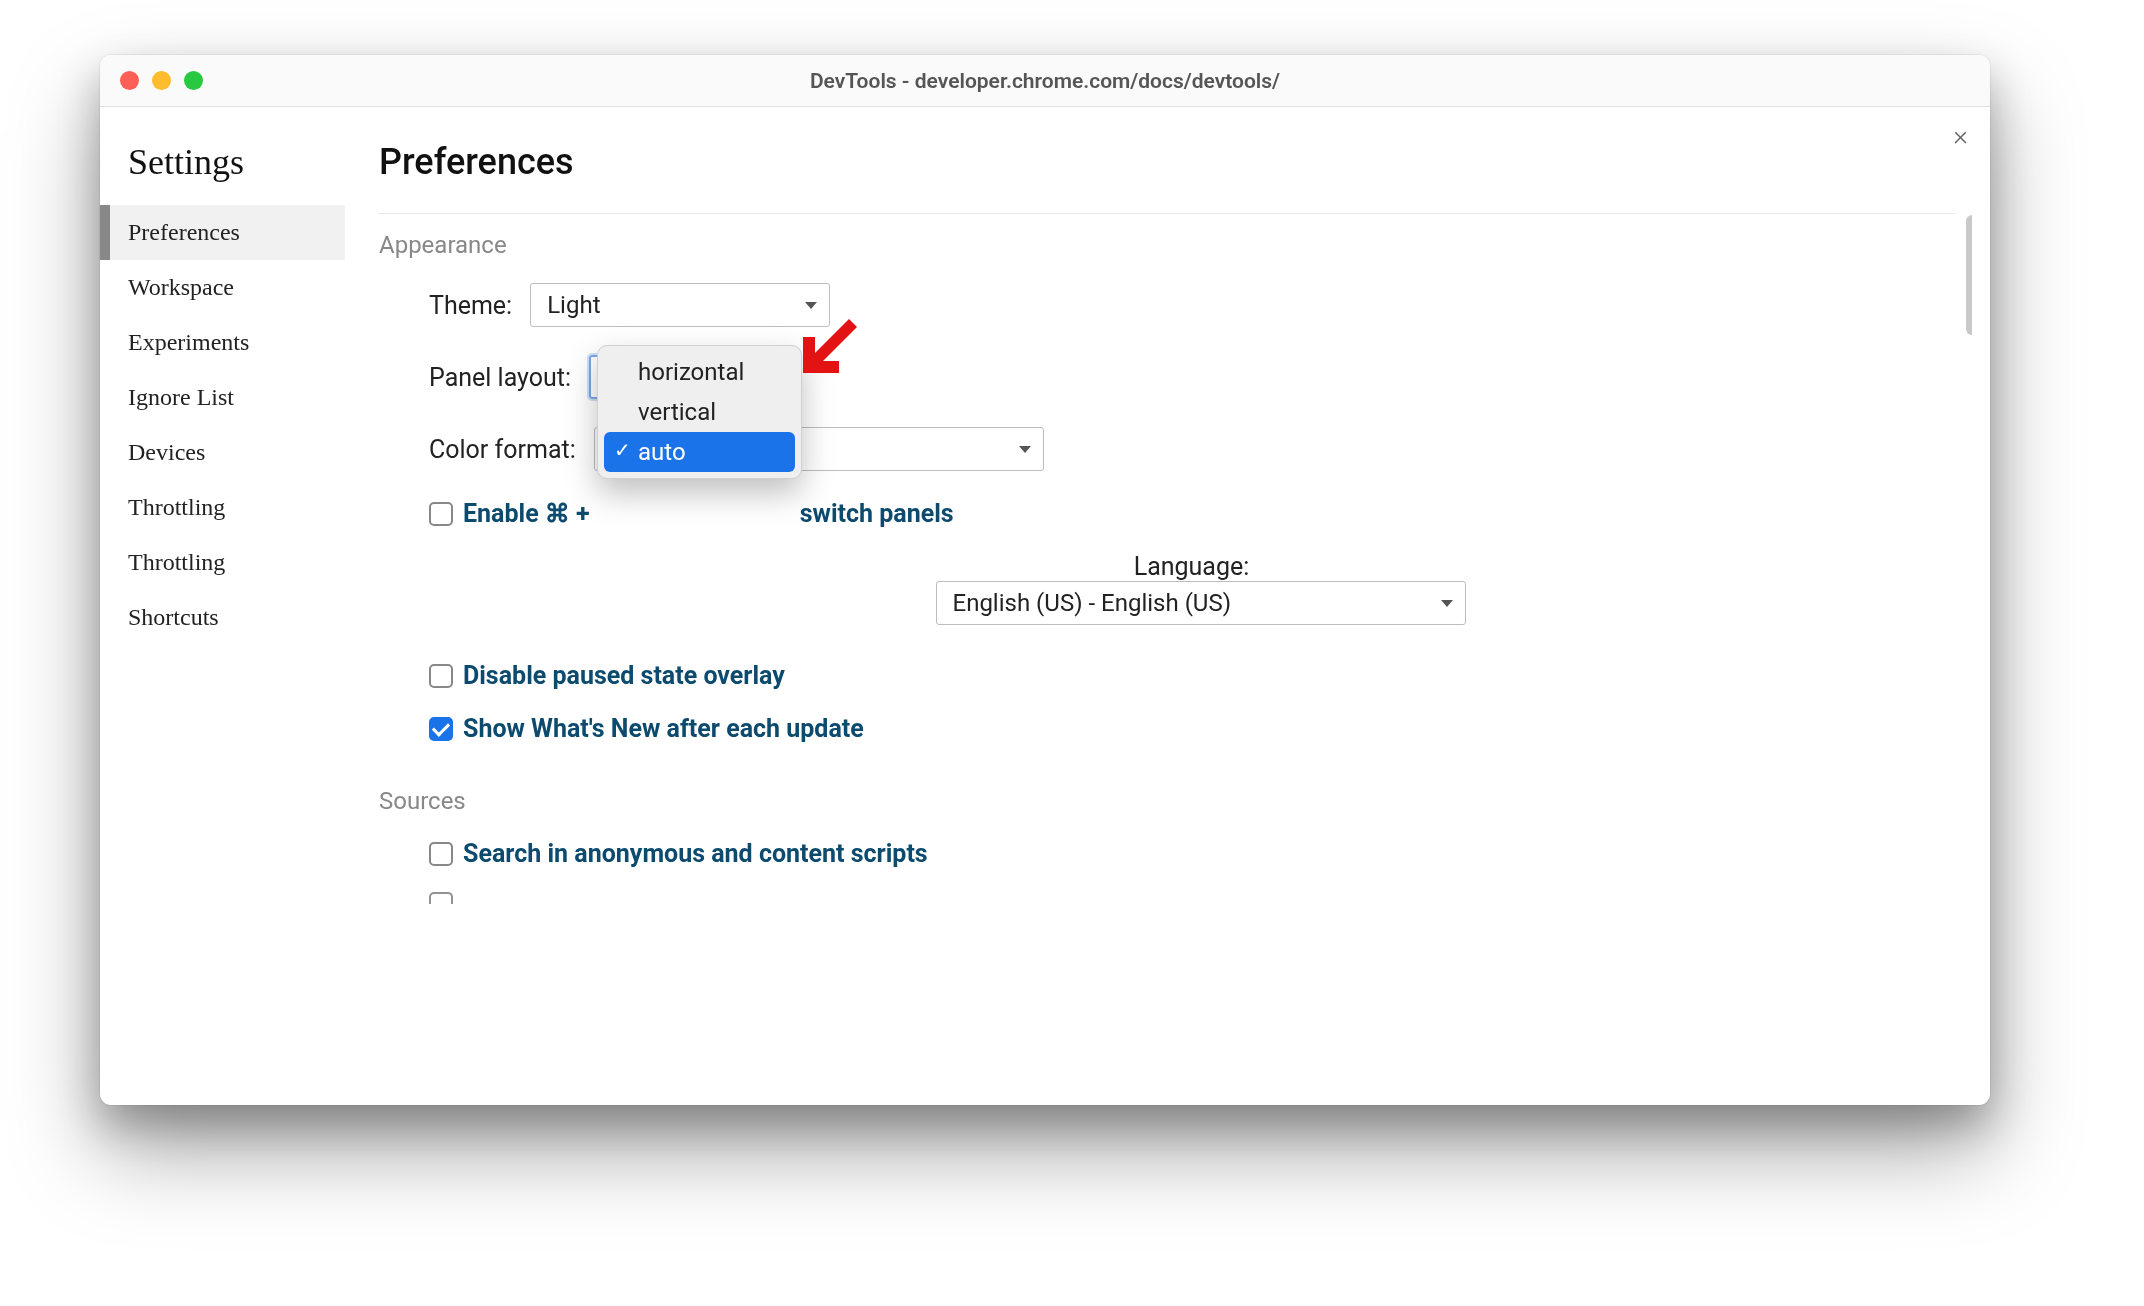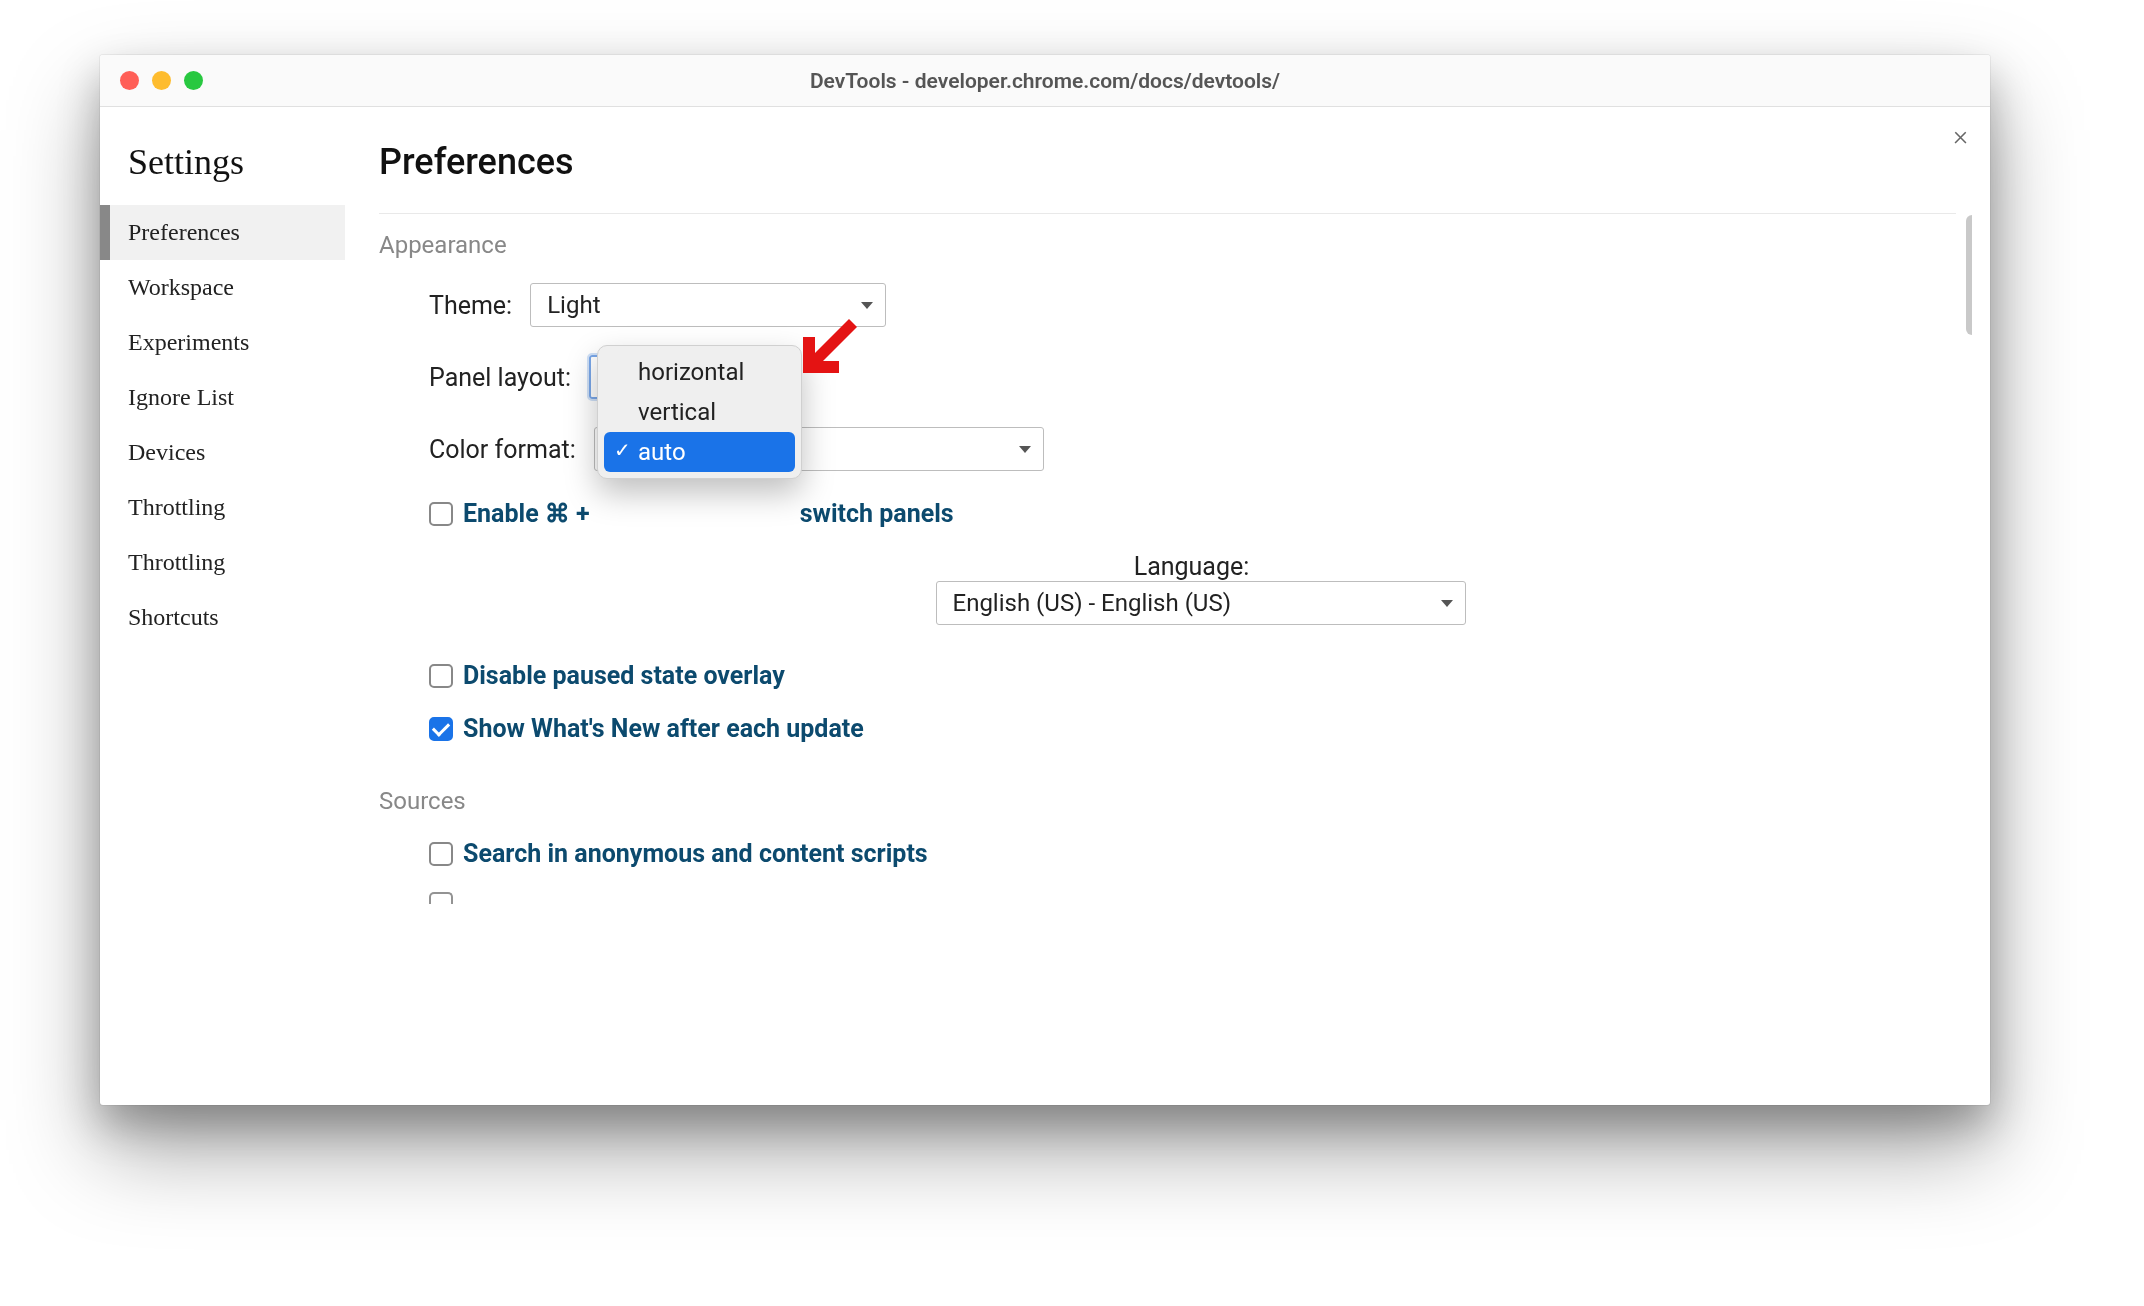--- a/index.html
+++ b/index.html
@@ -14,21 +14,21 @@
   }
 
   
   .window {
     position: absolute;
     top: 55px;
     left: 100px;
     width: 1890px;
     height: 1050px;
     background: #ffffff;
-    border-radius: 3px;
+    border-radius: 11px;
     box-shadow:
       0 45px 90px rgba(0,0,0,0.35),
       0 20px 40px rgba(0,0,0,0.25),
       0 0 0 1px rgba(0,0,0,0.05);
     display: flex;
     flex-direction: column;
     overflow: hidden;
   }
   .titlebar {
     height: 52px;
@@ -283,21 +283,21 @@
       <div class="divider"></div>
 
       <div class="scroll-area">
 
         <div class="scrollbar"></div>
 
         <div class="section-heading">Appearance</div>
 
         <div class="form-row">
           <span class="form-label">Theme:</span>
-          <div class="select-box" style="width:356px;">
+          <div class="select-box" style="width:300px;">
             <span>Light</span>
             <span class="caret"></span>
           </div>
         </div>
 
         <div class="form-row" style="position:relative;">
           <span class="form-label">Panel layout:</span>
           <div class="select-box focused" style="width:200px;">
             <span>auto</span>
             <span class="caret"></span>

